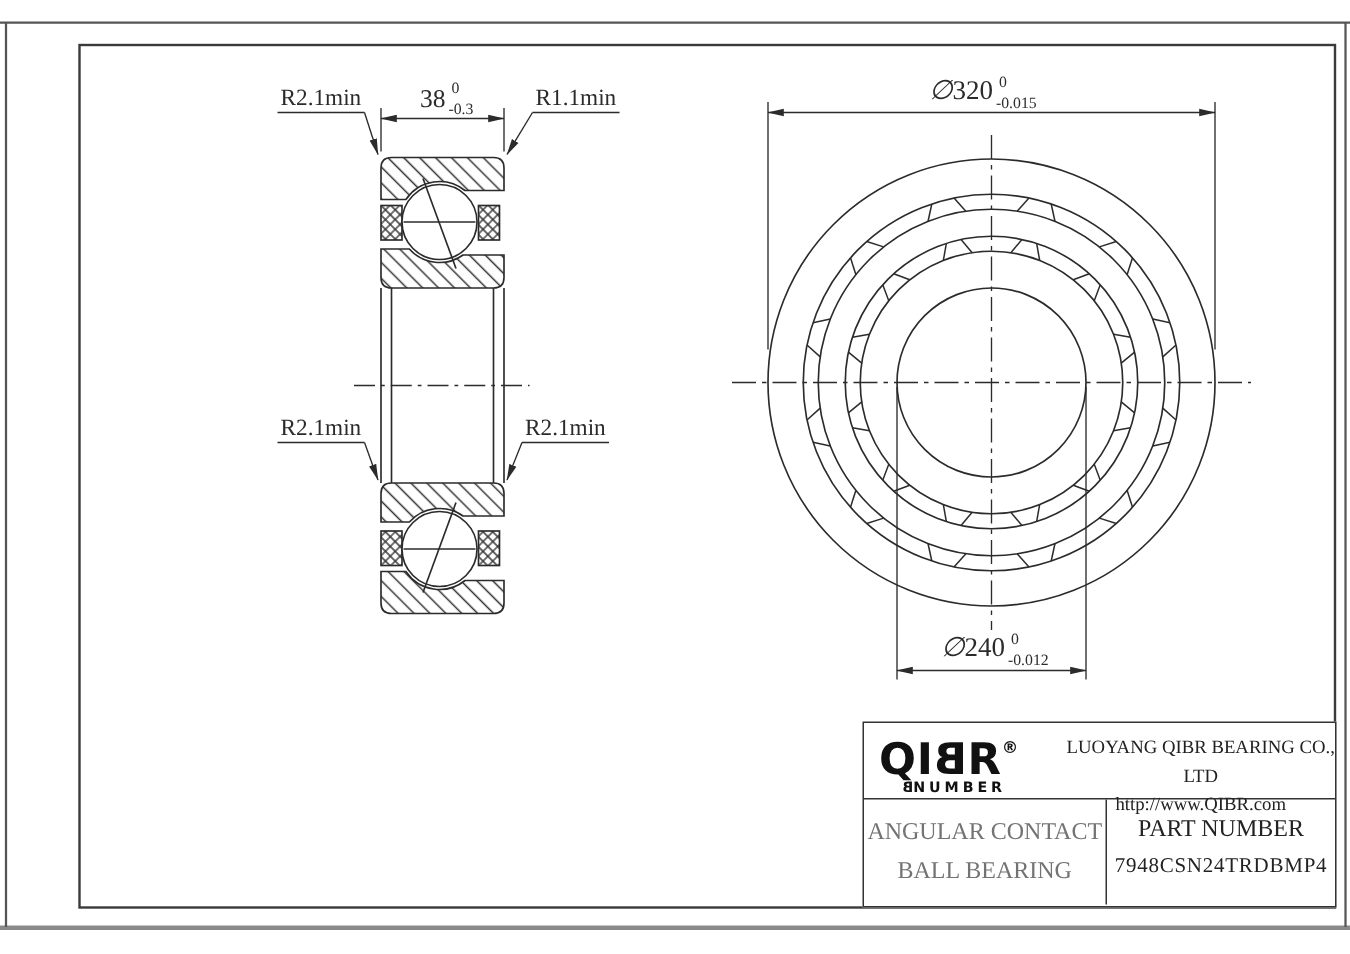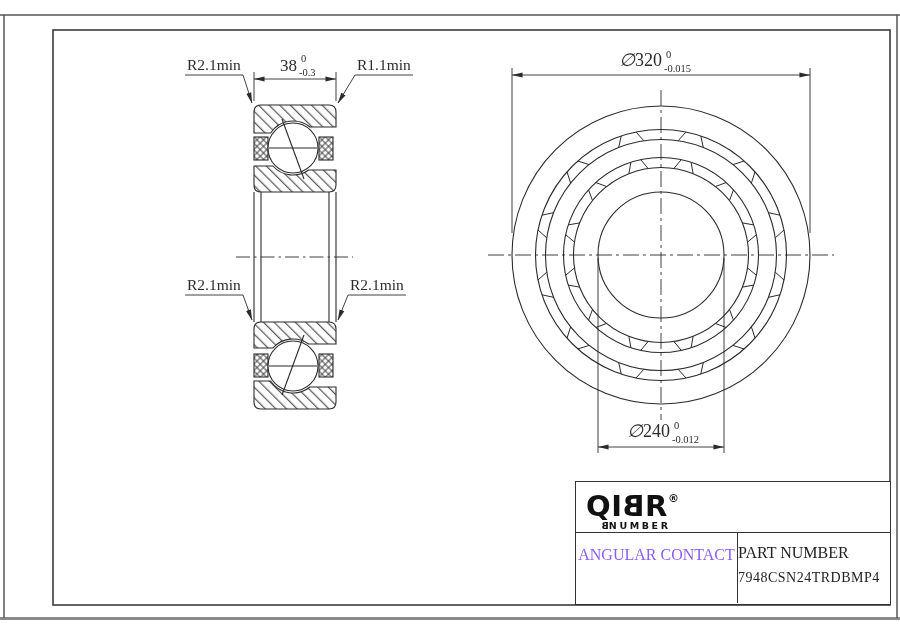--- a/index.html
+++ b/index.html
@@ -20,22 +20,22 @@
   .logo-text{font-family:"DejaVu Sans",sans-serif;font-weight:800;font-size:29px;
              line-height:29px;letter-spacing:0.5px;color:#111;white-space:nowrap;}
   .logo-text .reg{font-size:11px;font-weight:700;vertical-align:14px;letter-spacing:0;}
   .flip{display:inline-block;transform:scaleX(-1);}
   .logo-sub{font-family:"DejaVu Sans",sans-serif;font-weight:700;font-size:9.5px;
             letter-spacing:2.6px;color:#111;padding-left:13px;margin-top:-1px;}
   .company-wrap{flex:1;text-align:center;font-size:12.5px;line-height:19px;padding-top:7px;
                 color:#222;}
   .tb-bottom{display:flex;height:70px;}
   .tb-cell-left{width:162px;border-right:1.5px solid #333;box-sizing:border-box;
-                text-align:center;font-size:16px;line-height:26px;padding-top:9px;color:#8b5cf6;}
-  .tb-cell-right{flex:1;color:#222;}
+                text-align:center;font-size:16px;line-height:26px;padding-top:9px;color:#737373;}
+  .tb-cell-right{flex:1;text-align:center;color:#222;}
   .pn-label{font-size:16px;line-height:25px;padding-top:7px;}
   .pn-value{font-size:14px;line-height:26px;letter-spacing:0.5px;}
 </style>
 </head>
 <body>
 
 <div class="canvas">
 
 <svg width="900" height="636" viewBox="0 0 900 636">
   <defs>
@@ -209,24 +209,29 @@
     <text class="dim-tol" x="672" y="443">-0.012</text>
   </g>
 </svg>
 
 <div class="title-block">
   <div class="tb-top">
     <div class="logo-wrap">
       <div class="logo-text"><span>QI</span><span class="flip">B</span><span>R</span><span class="reg">®</span></div>
       <div class="logo-sub"><span class="flip">B</span><span>NUMBER</span></div>
     </div>
+    <div class="company-wrap">
+      <div>LUOYANG QIBR BEARING CO., LTD</div>
+      <div>http://www.QIBR.com</div>
+    </div>
   </div>
   <div class="tb-bottom">
     <div class="tb-cell-left">
       <div>ANGULAR CONTACT</div>
+      <div>BALL BEARING</div>
     </div>
     <div class="tb-cell-right">
       <div class="pn-label">PART NUMBER</div>
       <div class="pn-value">7948CSN24TRDBMP4</div>
     </div>
   </div>
 </div>
 
 </div>
 

